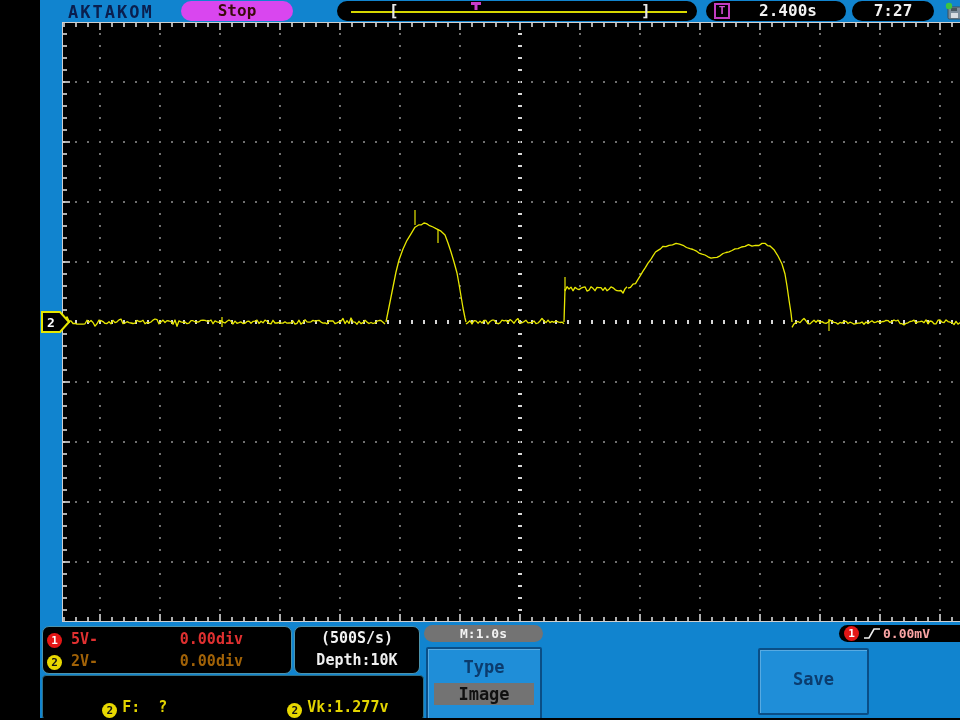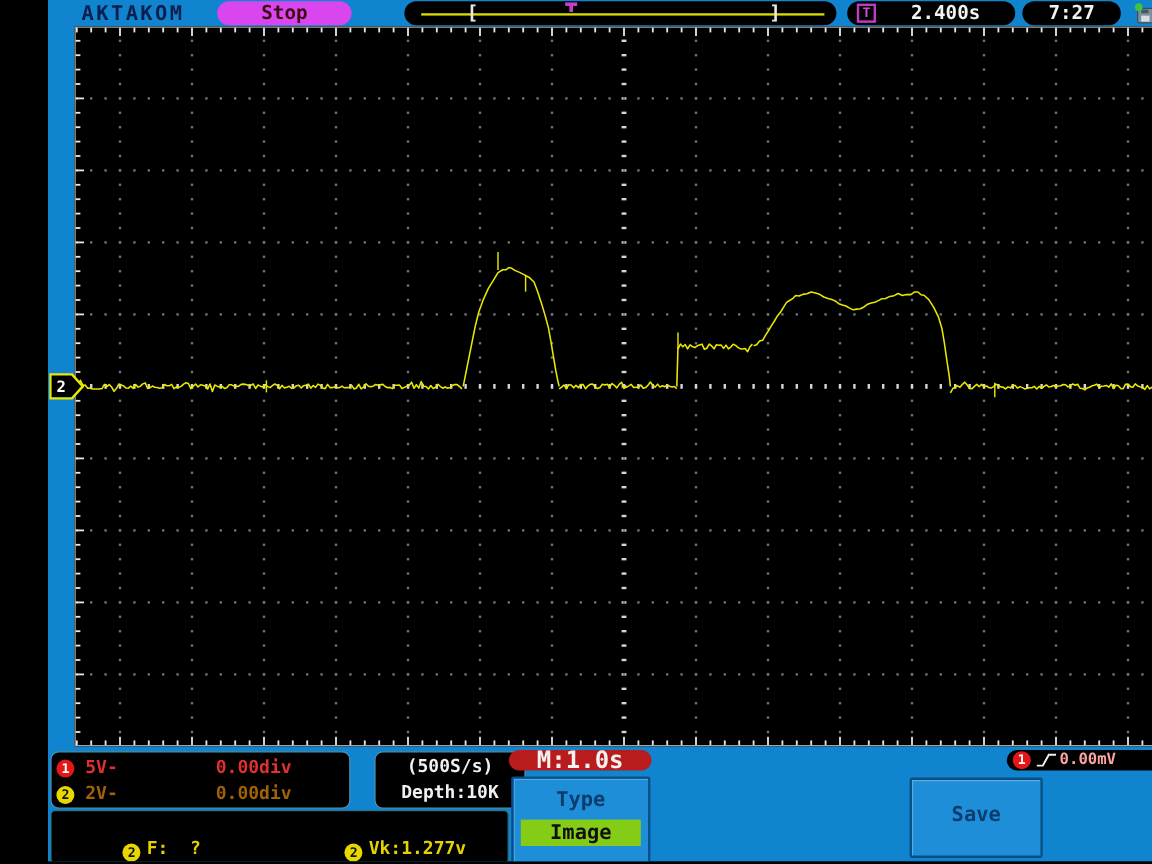--- a/index.html
+++ b/index.html
@@ -23,42 +23,42 @@
   .clock-pill{left:812px;width:82px;}
   .usb{position:absolute;left:903px;top:1px;}
   
   .crt{position:absolute;left:22px;top:22px;width:916px;height:600px;background:#000;}
   .ch2mark{position:absolute;left:1px;top:310px;width:32px;height:26px;}
   
   .infobox{position:absolute;background:#000;border:1px solid #4b93ad;border-radius:7px;}
   .chbox{left:2px;top:626px;width:248px;height:46px;}
   .chrow{position:absolute;left:4px;width:240px;height:22px;font-size:15px;font-weight:bold;line-height:22px;}
   .chrow .pos{position:absolute;right:44px;top:0;}
-  .acqbox{left:272px;top:626px;width:124px;height:46px;color:#f0f0f0;font-size:15px;font-weight:bold;text-align:center;}
+  .acqbox{left:254px;top:626px;width:124px;height:46px;color:#f0f0f0;font-size:15px;font-weight:bold;text-align:center;}
   .acqbox div{height:22px;line-height:23px;}
-  .mpill{position:absolute;left:384px;top:625px;width:119px;height:17px;background:#b91c1c;border-radius:9px;
-         color:#f2f2f2;font-size:20px;font-weight:bold;line-height:17px;text-align:center;}
+  .mpill{position:absolute;left:384px;top:625px;width:119px;height:17px;background:#737373;border-radius:9px;
+         color:#f2f2f2;font-size:13px;font-weight:bold;line-height:17px;text-align:center;}
   .trigpill{position:absolute;left:799px;top:625px;width:155px;height:17px;background:#000;border-radius:9px;}
   .trigpill .badge{position:absolute;left:5px;top:1px;}
   .trigpill .lvl{position:absolute;left:44px;top:0;color:#fca5a5;font-size:13px;font-weight:bold;line-height:17px;}
   .trigpill svg{position:absolute;left:24px;top:2px;}
   .measbox{left:2px;top:675px;width:380px;height:43px;border:1px solid #2f6f85;border-radius:4px;}
   .mcell{position:absolute;height:20px;line-height:20px;font-size:15px;font-weight:bold;color:#e3d400;white-space:pre;}
   .mcell .badge{position:relative;top:2px;margin-right:5px;}
   .badge{display:inline-block;width:15px;height:15px;border-radius:50%;text-align:center;
          line-height:15px;font-size:11px;font-weight:bold;}
   .badge.red{background:#e41616;color:#fff;}
   .badge.yel{background:#e8d800;color:#141414;}
   .red-t{color:#e03030;} .yel-t{color:#a16207;}
   .softbtn{position:absolute;background:#1f8ed8;border:2px solid #0a4e86;border-radius:2px;
            color:#0b3c6e;font-size:17px;font-weight:bold;text-align:center;cursor:pointer;
            box-shadow:inset 1px 1px 0 rgba(255,255,255,.25);}
   .typebtn{left:386px;top:647px;width:112px;height:71px;}
   .typebtn .tlabel{margin-top:8px;}
-  .typebtn .tvalue{display:inline-block;margin-top:6px;background:#84cc16;color:#101010;padding:1px 24px;}
+  .typebtn .tvalue{display:inline-block;margin-top:6px;background:#737373;color:#101010;padding:1px 24px;}
   .savebtn{left:718px;top:648px;width:107px;height:63px;line-height:59px;}
 </style>
 </head>
 <body>
 
 <div class="stage">
 
   <div class="topbar">
     <div class="brand">AKTAKOM</div>
     <div class="pill stop-pill">Stop</div>

